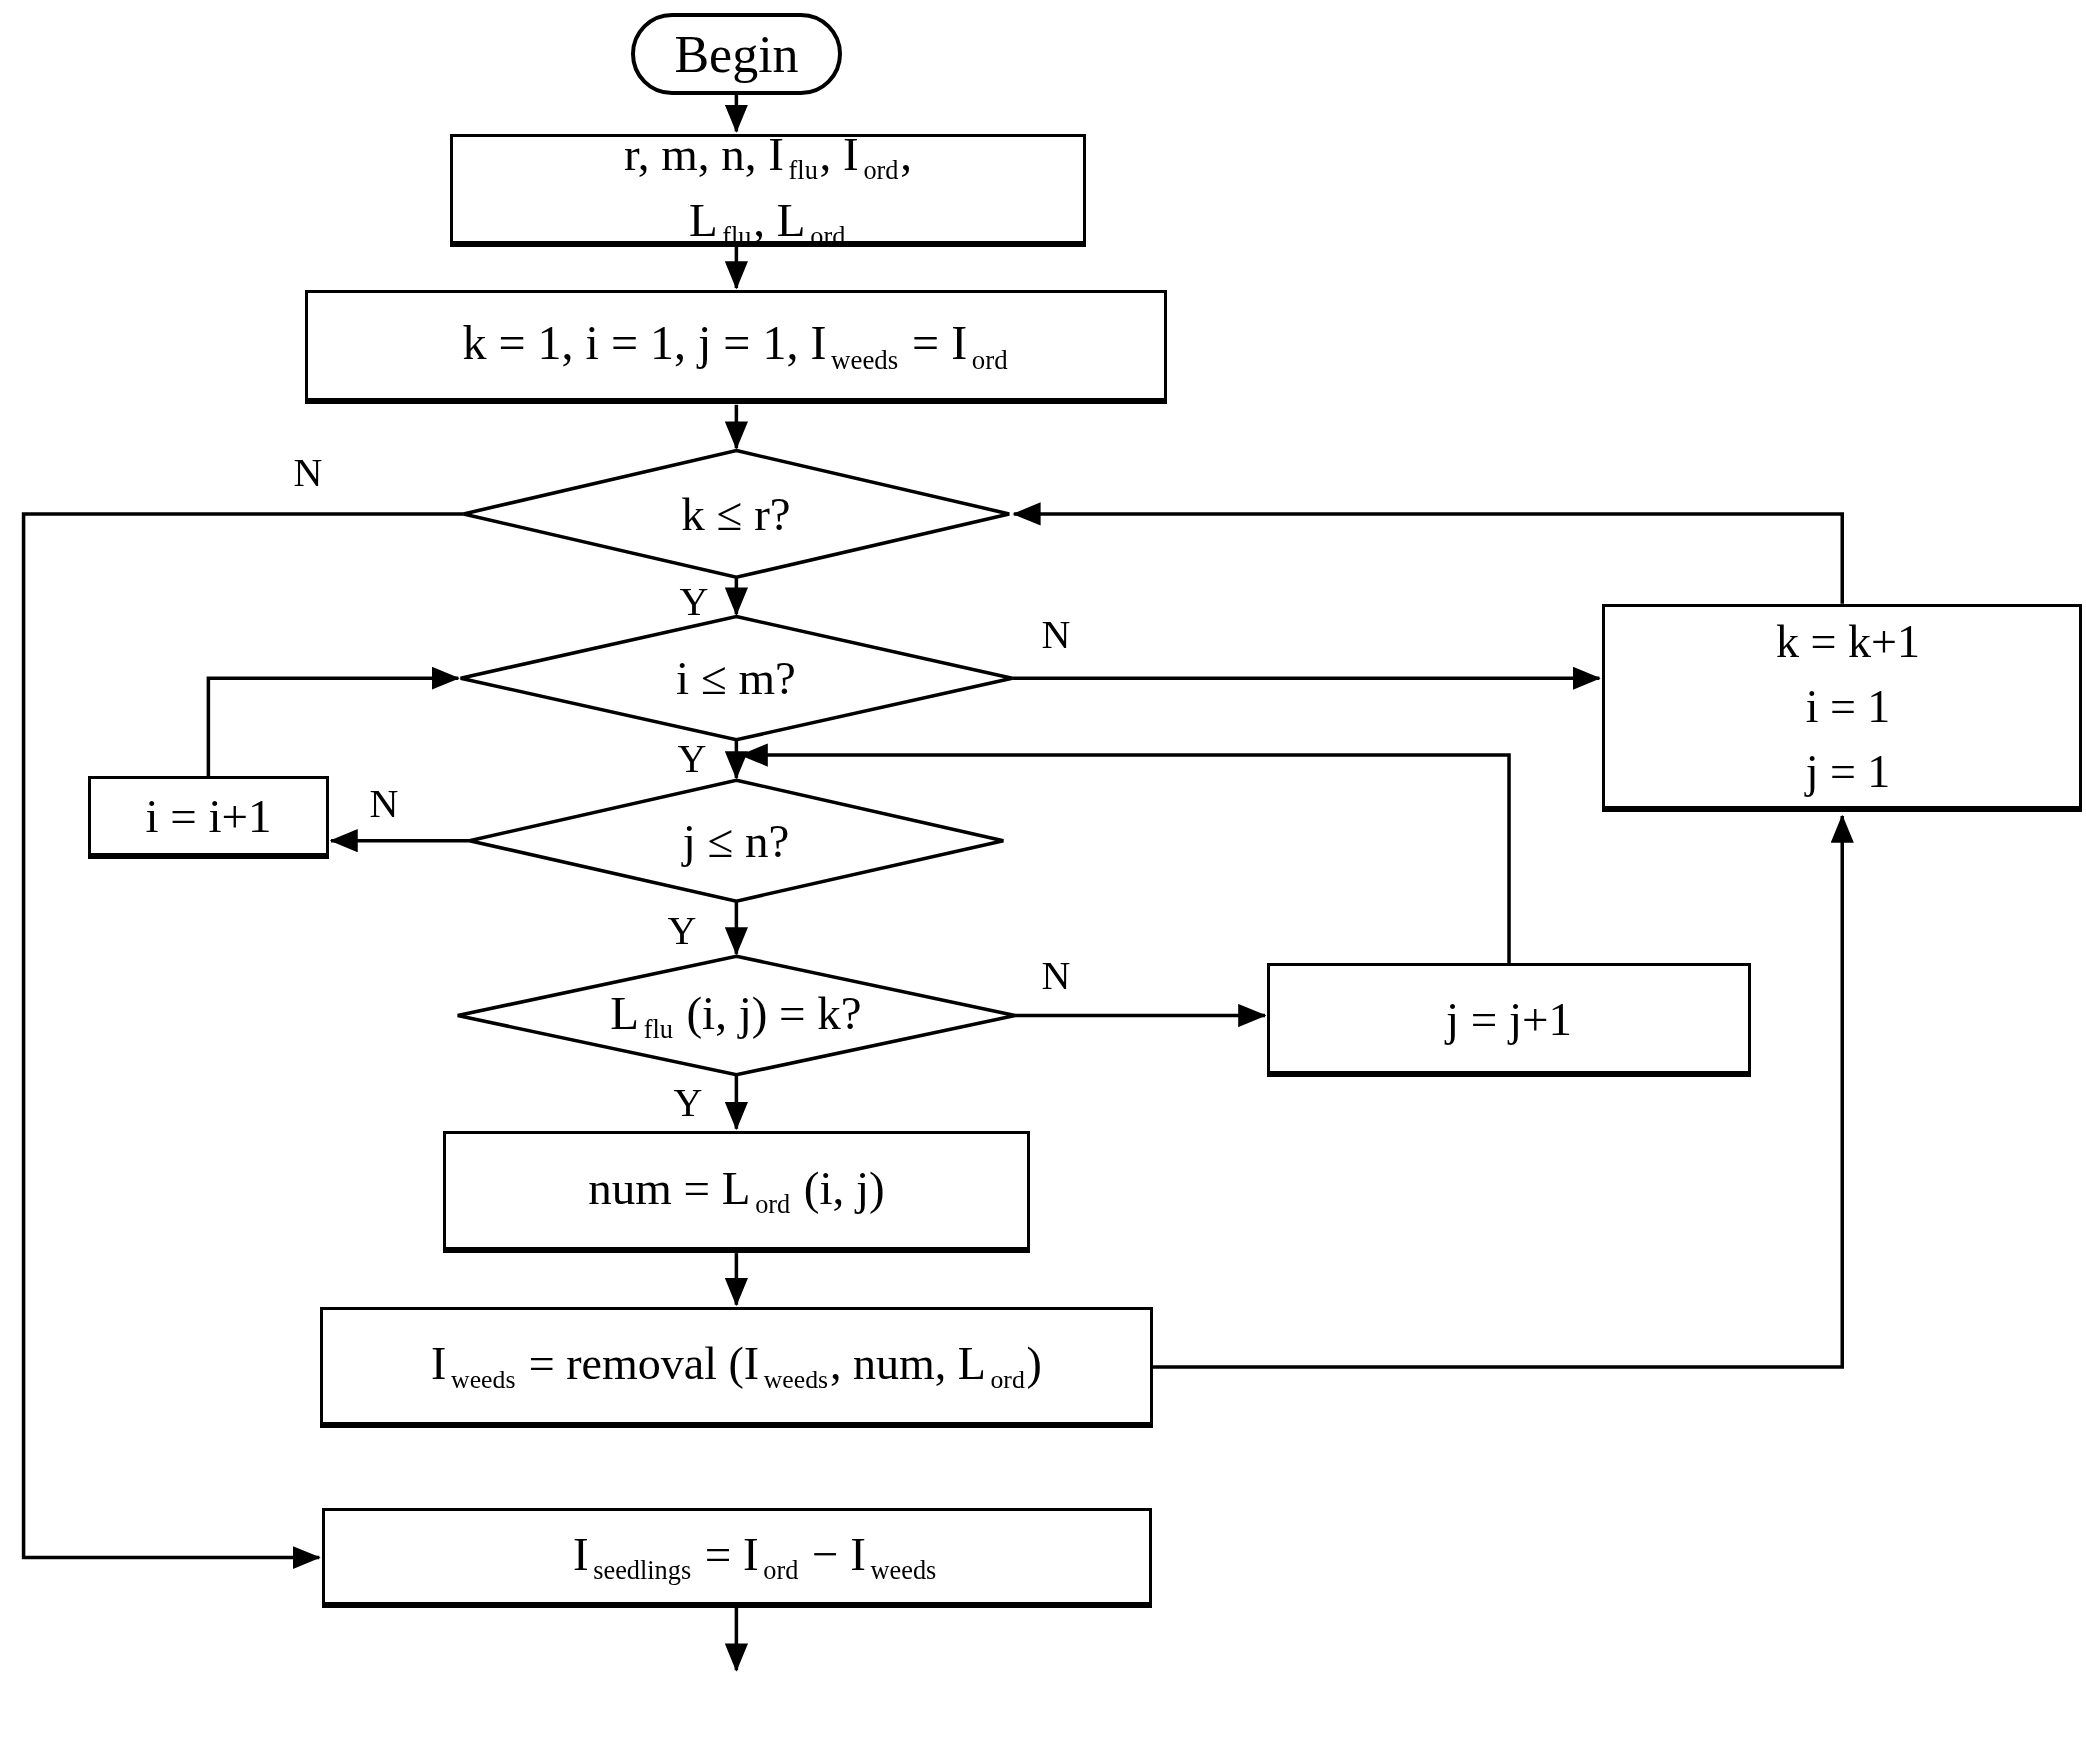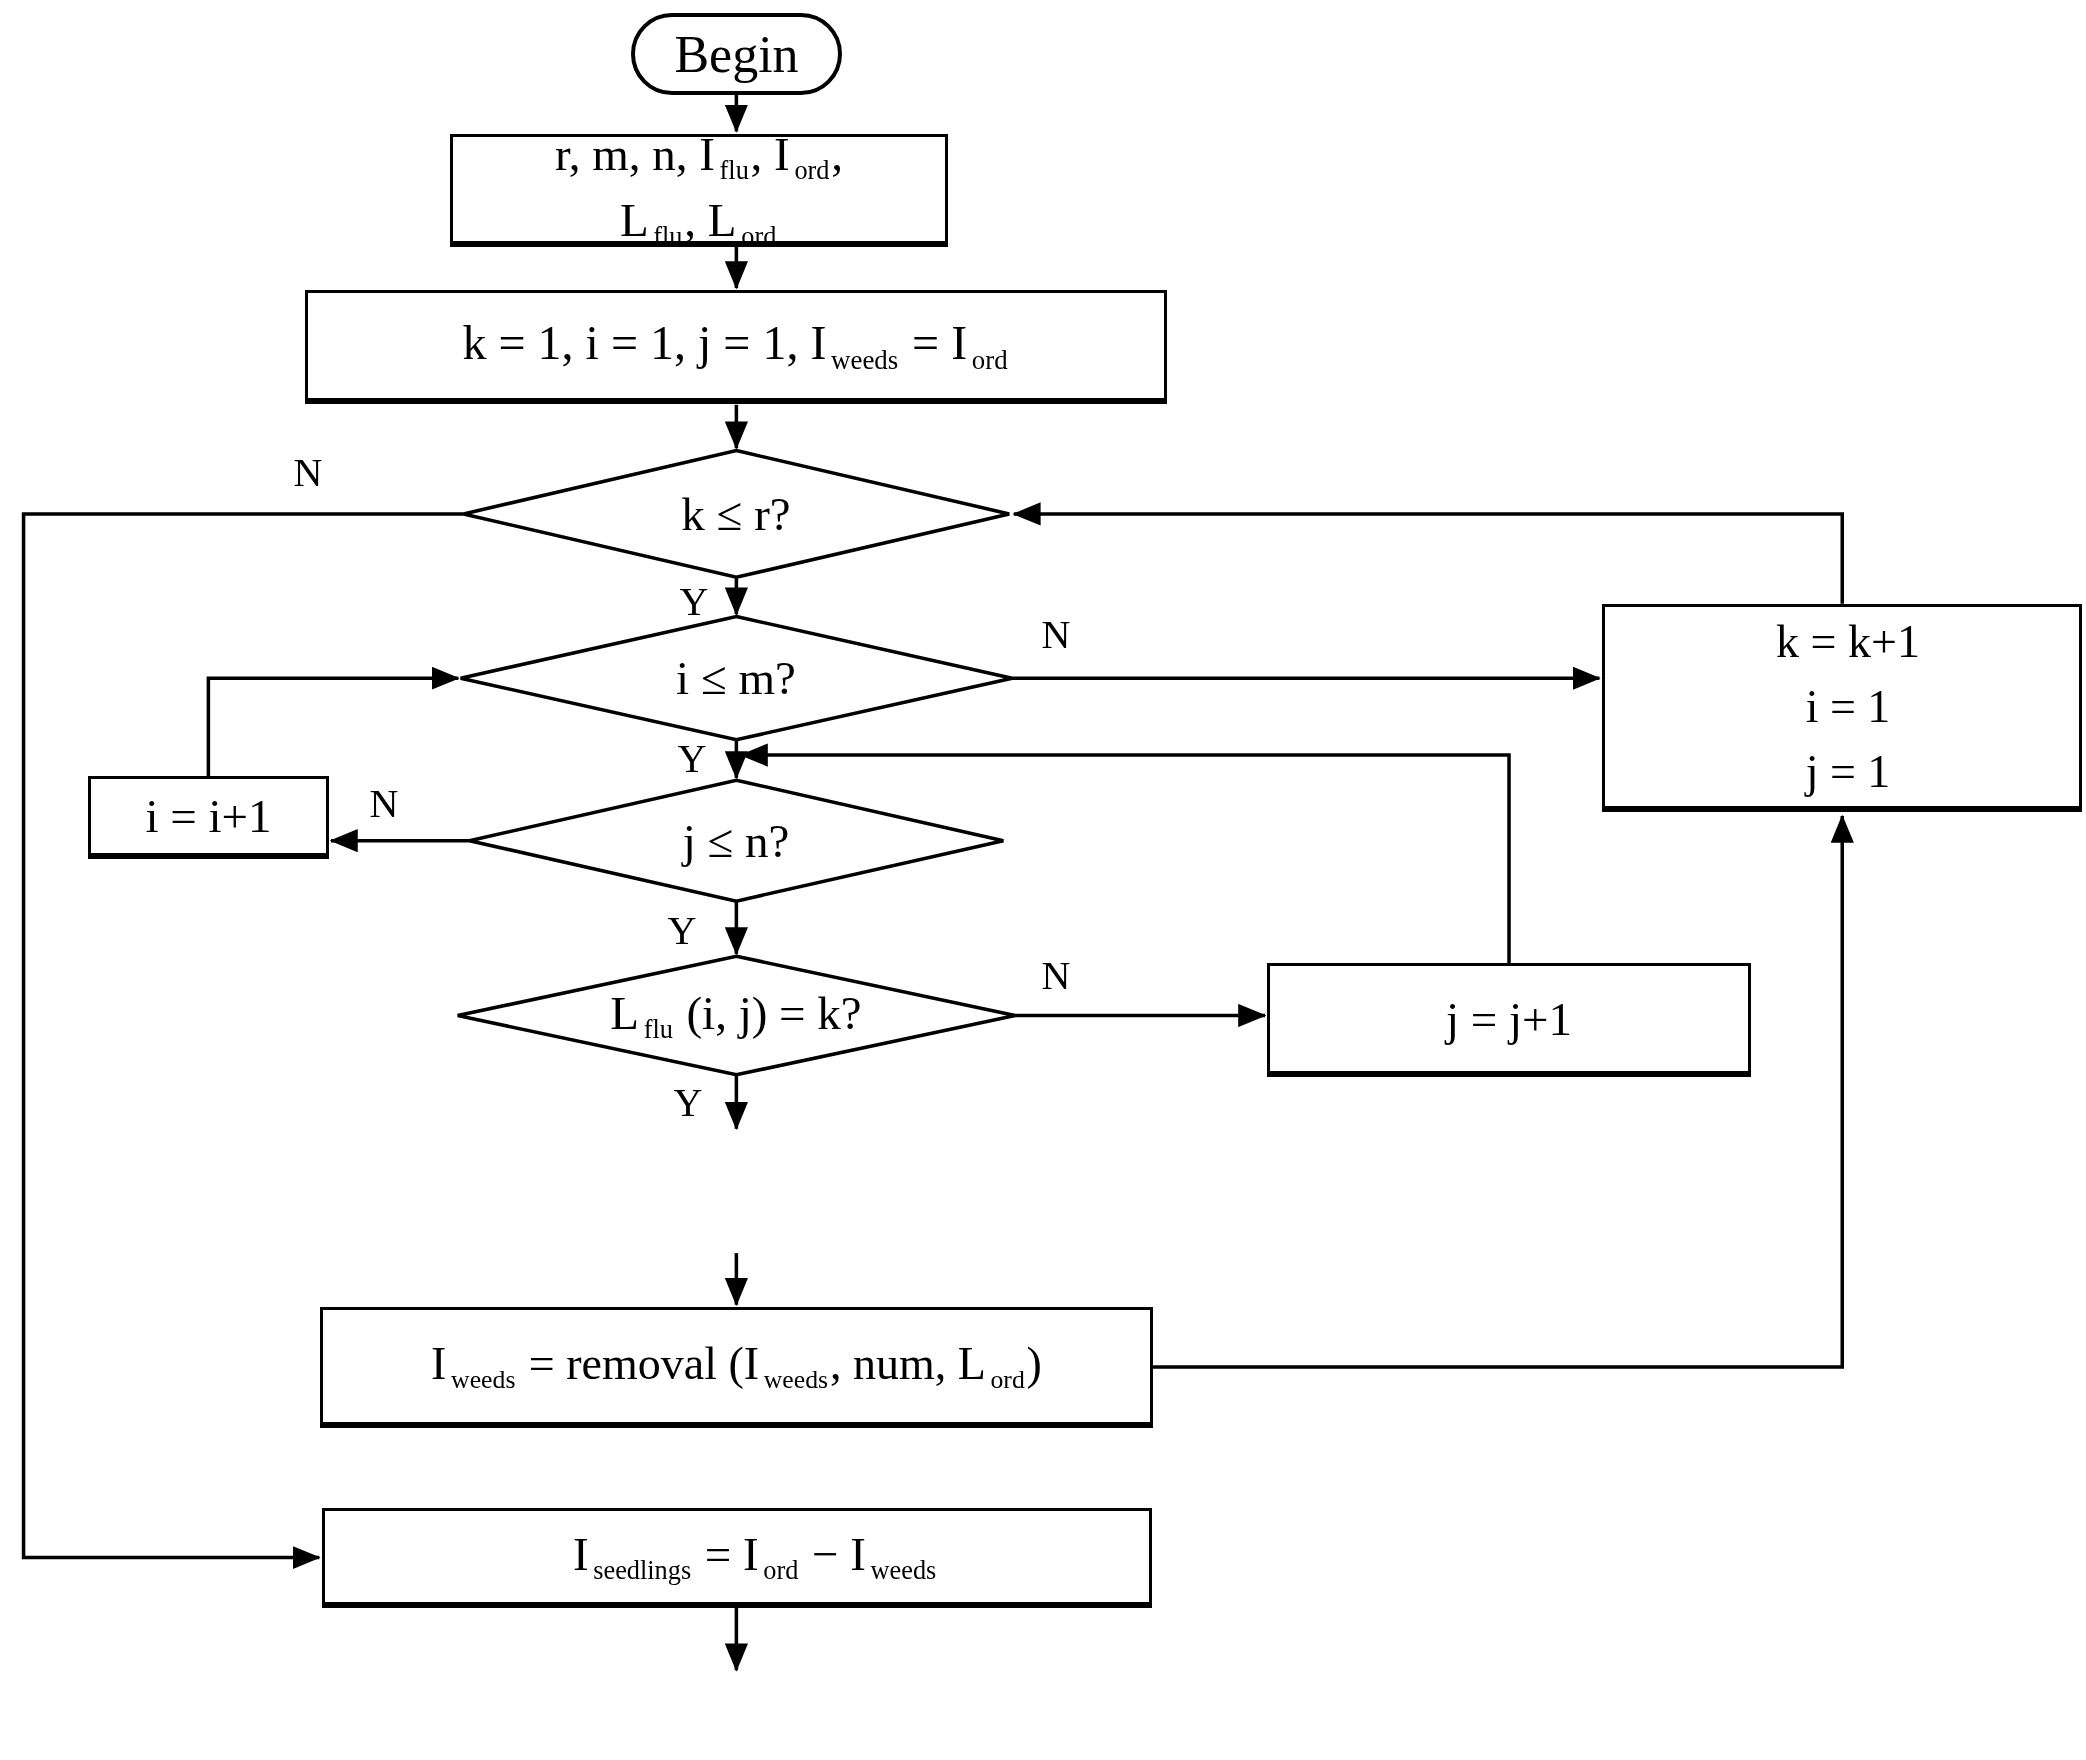--- a/index.html
+++ b/index.html
@@ -73,34 +73,37 @@
       <polygon points="1255,1051 1725,1156 1255,1261 785,1156"></polygon>
       <polygon points="1255,1330 1710,1433 1255,1536 800,1433"></polygon>
       <polygon points="1255,1630 1730,1731 1255,1832 780,1731"></polygon>
     </g>
   </svg>
 
   <div class="node oval" style="left:631px;top:13px;width:211px;height:82px;">
     <span>Begin</span>
   </div>
 
-  <div class="node rect line2" style="left:450px;top:134px;width:498px;height:113px;">
+  <div class="node rect line2" style="left:450px;top:134px;width:636px;height:113px;">
     <div><span>r, m, n, I</span><sub>flu</sub><span>, I</span><sub>ord</sub><span>,</span></div>
     <div><span>L</span><sub>flu</sub><span>, L</span><sub>ord</sub></div>
   </div>
 
   <div class="node rect" style="left:305px;top:290px;width:862px;height:114px;font-size:48px;">
     <div><span>k = 1, i = 1, j = 1, I</span><sub>weeds</sub><span> = I</span><sub>ord</sub></div>
   </div>
 
   <div class="dlabel" style="left:736px;top:514px;">k ≤ r?</div>
   <div class="dlabel" style="left:736px;top:678px;">i ≤ m?</div>
   <div class="dlabel" style="left:736px;top:841px;">j ≤ n?</div>
   <div class="dlabel" style="left:736px;top:1016px;"><span>L</span><sub>flu</sub><span> (i, j) = k?</span></div>
 
+  <div class="node rect" style="left:443px;top:1131px;width:587px;height:122px;">
+    <div><span>num = L</span><sub>ord</sub><span> (i, j)</span></div>
+  </div>
 
   <div class="node rect" style="left:320px;top:1307px;width:833px;height:121px;font-size:46px;">
     <div><span>I</span><sub>weeds</sub><span> = removal (I</span><sub>weeds</sub><span>, num, L</span><sub>ord</sub><span>)</span></div>
   </div>
 
   <div class="node rect" style="left:322px;top:1508px;width:830px;height:100px;padding-left:37px;">
     <div><span>I</span><sub>seedlings</sub><span> = I</span><sub>ord</sub><span> − I</span><sub>weeds</sub></div>
   </div>
 
   <div class="node rect kline" style="left:1602px;top:604px;width:480px;height:208px;font-size:46px;padding-left:12px;">

